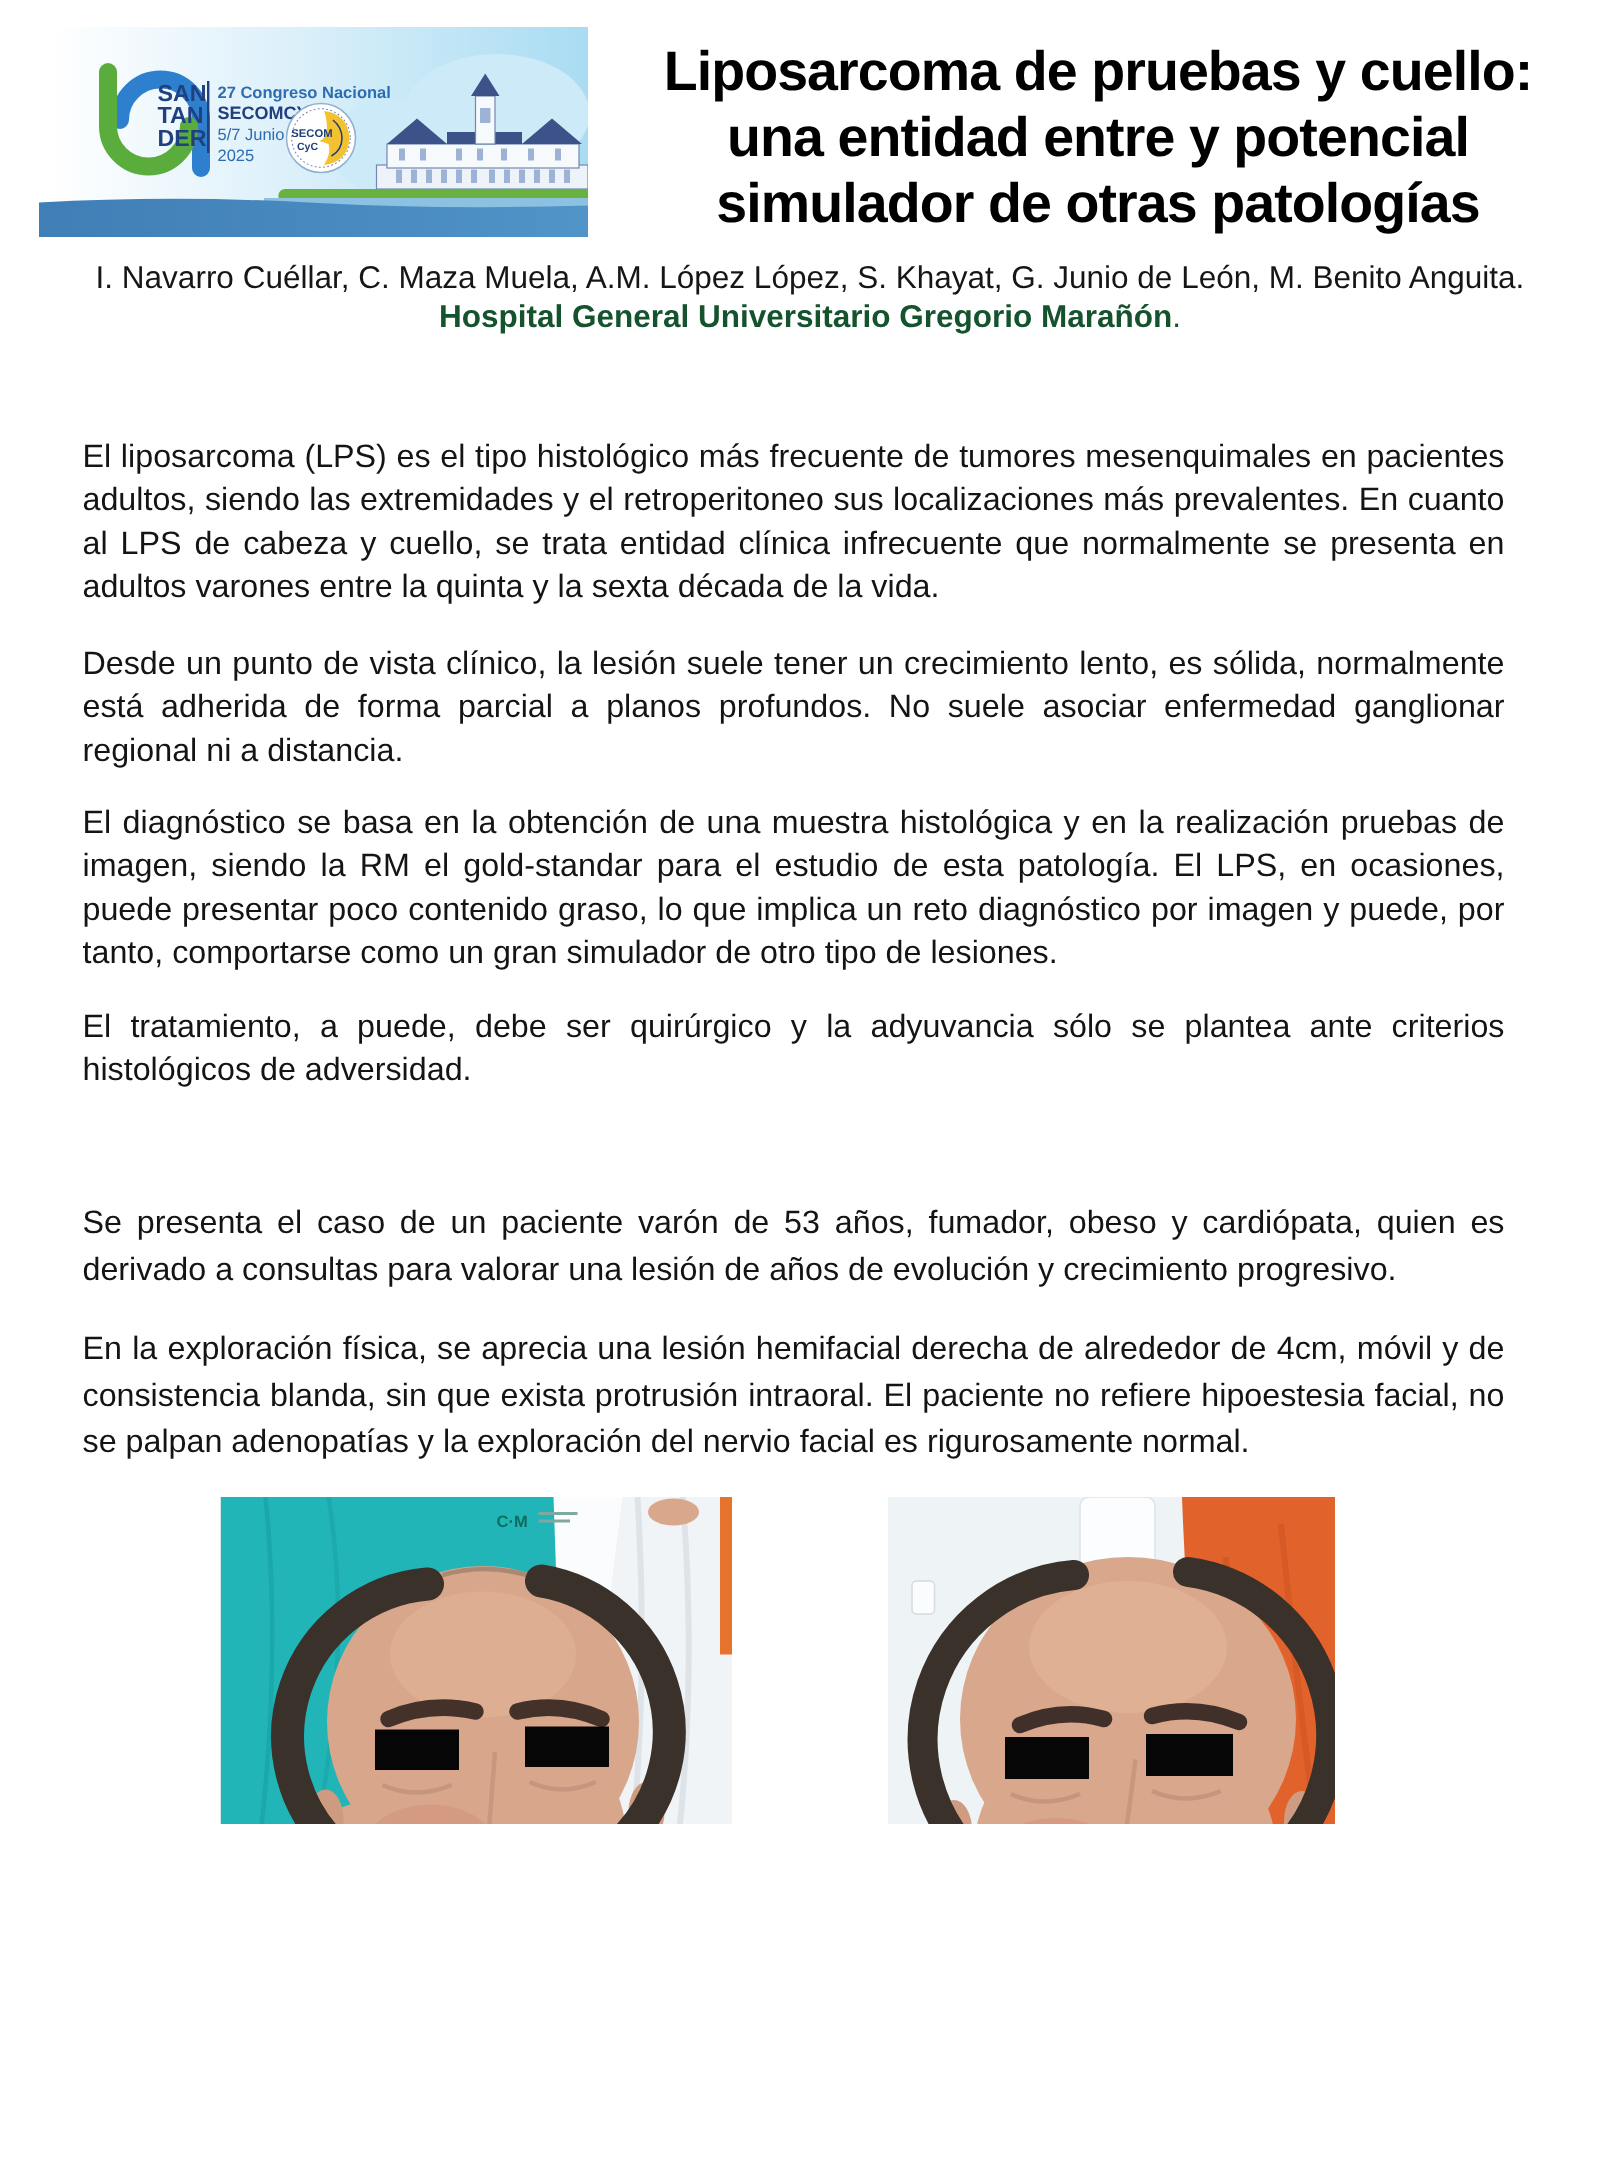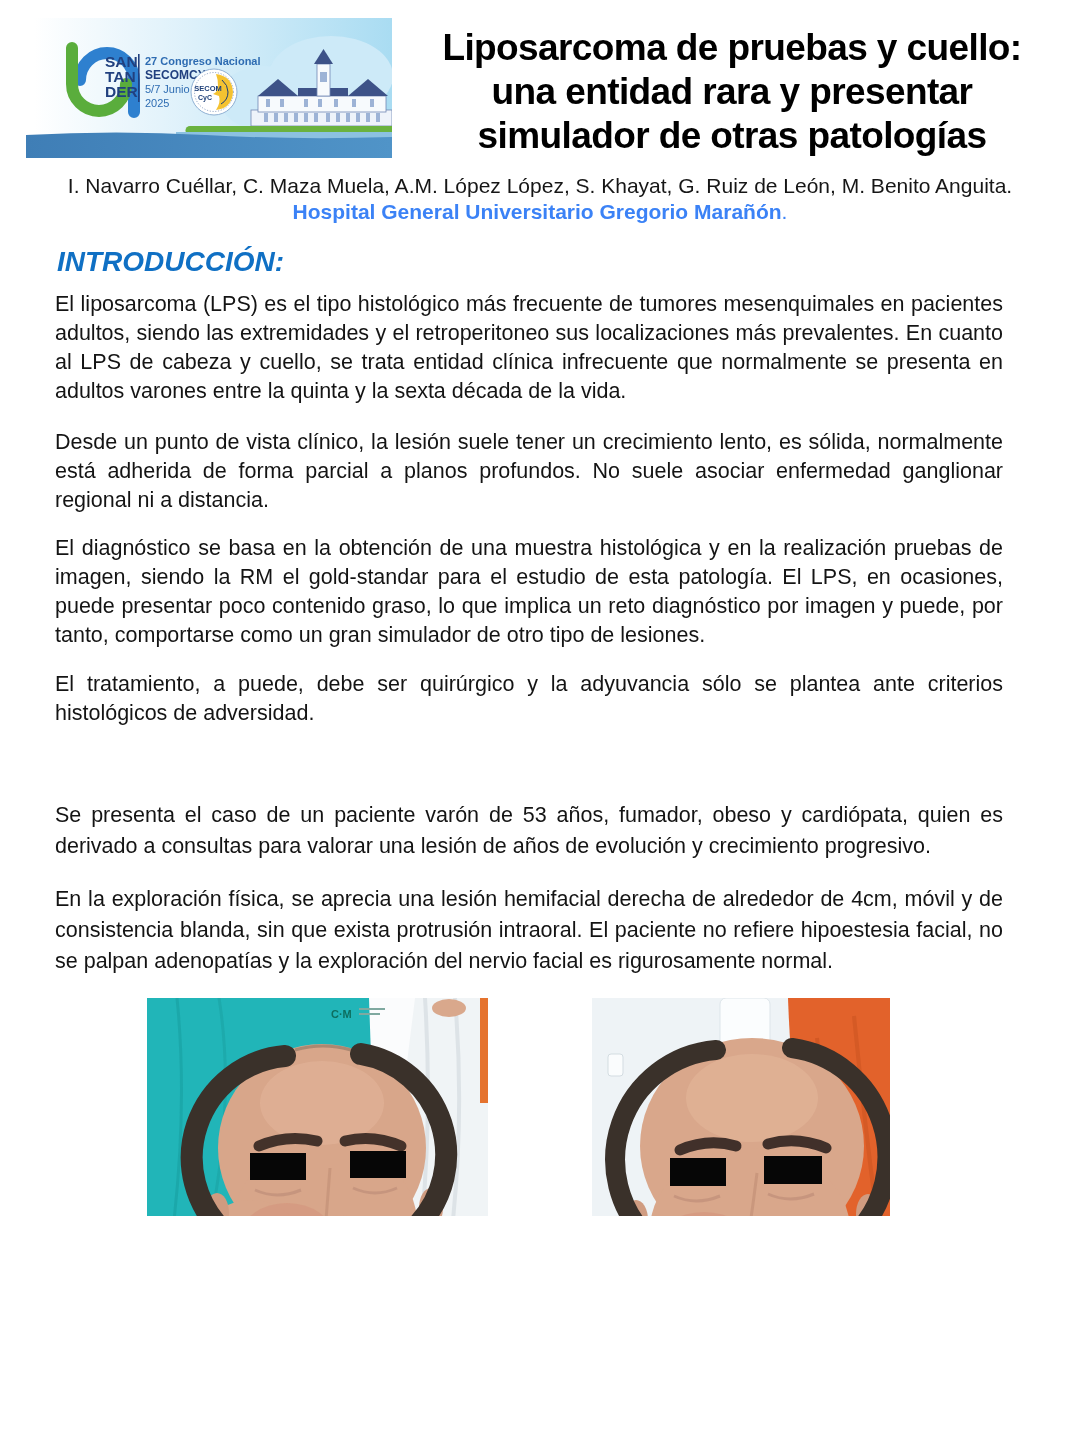--- a/index.html
+++ b/index.html
@@ -10,21 +10,21 @@
   
   .banner{left:26px;top:18px;width:366px;height:140px;}
   .banner svg{display:block;width:100%;height:100%;}
 
   
   .title{left:402px;top:26px;width:660px;text-align:center;
          font-weight:bold;font-size:37px;line-height:44px;color:#000;letter-spacing:-0.6px;}
 
   
   .authors{left:0;top:174px;width:1080px;text-align:center;font-size:21px;color:#161616;}
-  .affiliation{left:0;top:200px;width:1080px;text-align:center;font-size:21px;color:#3b82f6;}
+  .affiliation{left:0;top:200px;width:1080px;text-align:center;font-size:21px;color:#14532d;}
   .affiliation b{font-weight:bold;}
 
   
   .section-heading{font-style:italic;font-weight:bold;font-size:28px;color:#1070c4;}
   .h-intro{left:57px;top:246px;}
   .h-caso{left:50px;top:756px;}
 
   
   .para{left:55px;width:948px;font-size:21.5px;text-align:justify;color:#141414;margin:0;}
   .para.intro{line-height:29px;}
@@ -119,27 +119,26 @@
       </g>
 
       <path d="M 164,108 h 202 v 9 h -202 a 4.5,4.5 0 0 1 0,-9 z" fill="#6ab23f"></path>
       <rect x="150" y="114" width="216" height="8" fill="#8cc1e1"></rect>
       <path d="M 0,117 Q 90,112 180,117 T 366,119 L 366,140 L 0,140 Z" fill="url(#wave)"></path>
     </svg>
   </div>
 
   <div class="abs title">
     <div>Liposarcoma de pruebas y cuello:</div>
-    <div>una entidad rara y presentar</div>
+    <div>una entidad entre y potencial</div>
     <div>simulador de otras patologías</div>
   </div>
-  <div class="abs authors">I. Navarro Cuéllar, C. Maza Muela, A.M. López López, S. Khayat, G. Ruiz de León, M. Benito Anguita.</div>
+  <div class="abs authors">I. Navarro Cuéllar, C. Maza Muela, A.M. López López, S. Khayat, G. Junio de León, M. Benito Anguita.</div>
   <div class="abs affiliation"><b>Hospital General Universitario Gregorio Marañón</b><span>.</span></div>
 
-  <div class="abs section-heading h-intro">INTRODUCCIÓN:</div>
   <p class="abs para intro p1">El liposarcoma (LPS) es el tipo histológico más frecuente de tumores mesenquimales en pacientes adultos, siendo las extremidades y el retroperitoneo sus localizaciones más prevalentes. En cuanto al LPS de cabeza y cuello, se trata entidad clínica infrecuente que normalmente se presenta en adultos varones entre la quinta y la sexta década de la vida.</p>
   <p class="abs para intro p2">Desde un punto de vista clínico, la lesión suele tener un crecimiento lento, es sólida, normalmente está adherida de forma parcial a planos profundos. No suele asociar enfermedad ganglionar regional ni a distancia.</p>
   <p class="abs para intro p3">El diagnóstico se basa en la obtención de una muestra histológica y en la realización pruebas de imagen, siendo la RM el gold-standar para el estudio de esta patología. El LPS, en ocasiones, puede presentar poco contenido graso, lo que implica un reto diagnóstico por imagen y puede, por tanto, comportarse como un gran simulador de otro tipo de lesiones.</p>
   <p class="abs para intro p4">El tratamiento, a puede, debe ser quirúrgico y la adyuvancia sólo se plantea ante criterios histológicos de adversidad.</p>
 
   <p class="abs para caso p5">Se presenta el caso de un paciente varón de 53 años, fumador, obeso y cardiópata, quien es derivado a consultas para valorar una lesión de años de evolución y crecimiento progresivo.</p>
   <p class="abs para caso p6">En la exploración física, se aprecia una lesión hemifacial derecha de alrededor de 4cm, móvil y de consistencia blanda, sin que exista protrusión intraoral. El paciente no refiere hipoestesia facial, no se palpan adenopatías y la exploración del nervio facial es rigurosamente normal.</p>
 
   <div class="abs photo photo-left">
     <svg viewBox="0 0 341 422">

